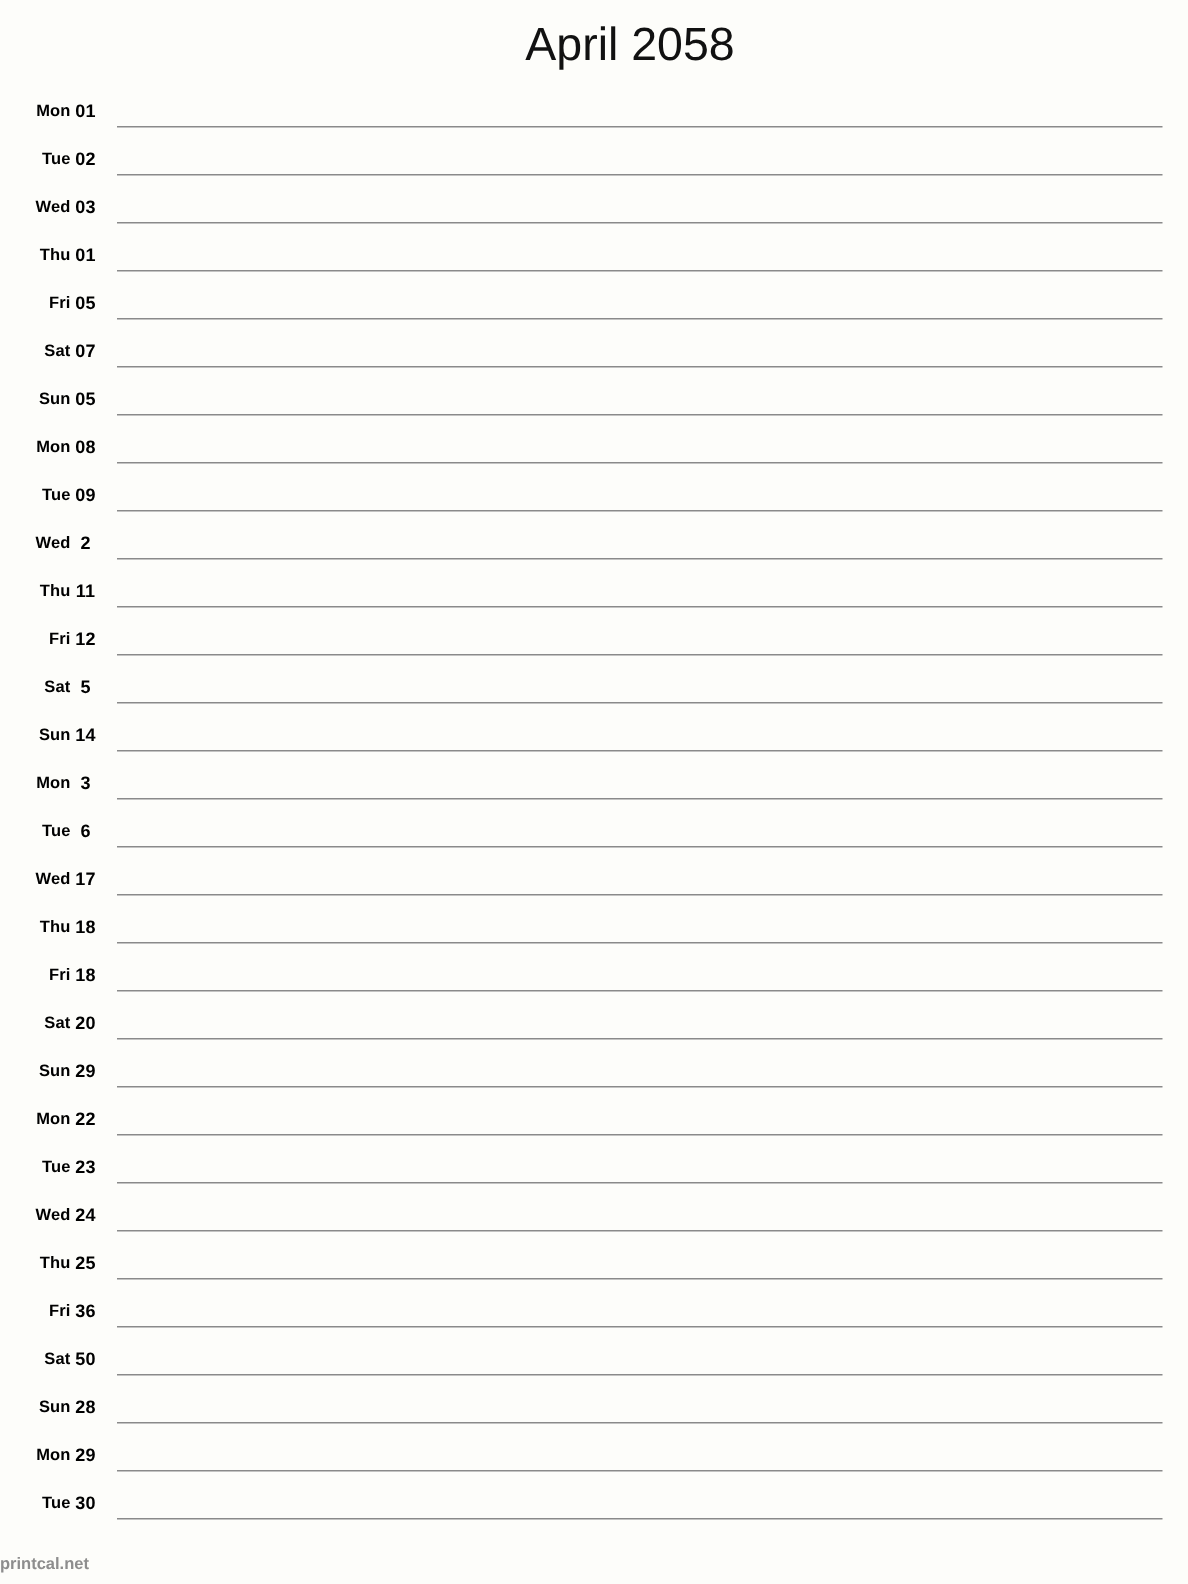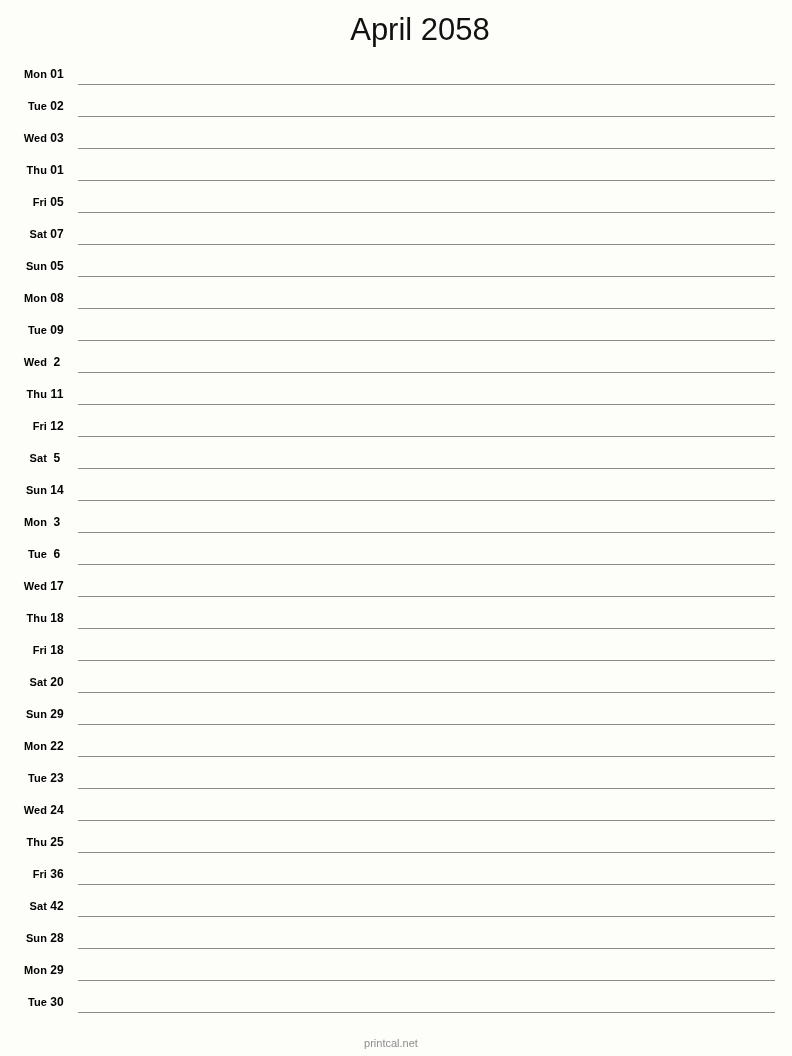--- a/index.html
+++ b/index.html
@@ -82,23 +82,23 @@
     height: 0;
     border-top: 1px solid #8a8a8a;
   }
 
   
   .footer {
     position: absolute;
     top: 1036px;
     left: 0;
     width: 782px;
-    text-align: center;
+    text-align: left;
     font-size: 11px;
-    font-weight: 400;
+    font-weight: 700;
     line-height: 14px;
     color: #8d8d8d;
   }
 </style>
 </head>
 <body>
 
 <div class="page">
 
   <div class="title">April 2058</div>
@@ -229,21 +229,21 @@
         <span class="dnum">25</span>
         <div class="wline"></div>
       </div>
       <div class="dayrow">
         <span class="dow">Fri</span>
         <span class="dnum">36</span>
         <div class="wline"></div>
       </div>
       <div class="dayrow">
         <span class="dow">Sat</span>
-        <span class="dnum">42</span>
+        <span class="dnum">50</span>
         <div class="wline"></div>
       </div>
       <div class="dayrow">
         <span class="dow">Sun</span>
         <span class="dnum">28</span>
         <div class="wline"></div>
       </div>
       <div class="dayrow">
         <span class="dow">Mon</span>
         <span class="dnum">29</span>

